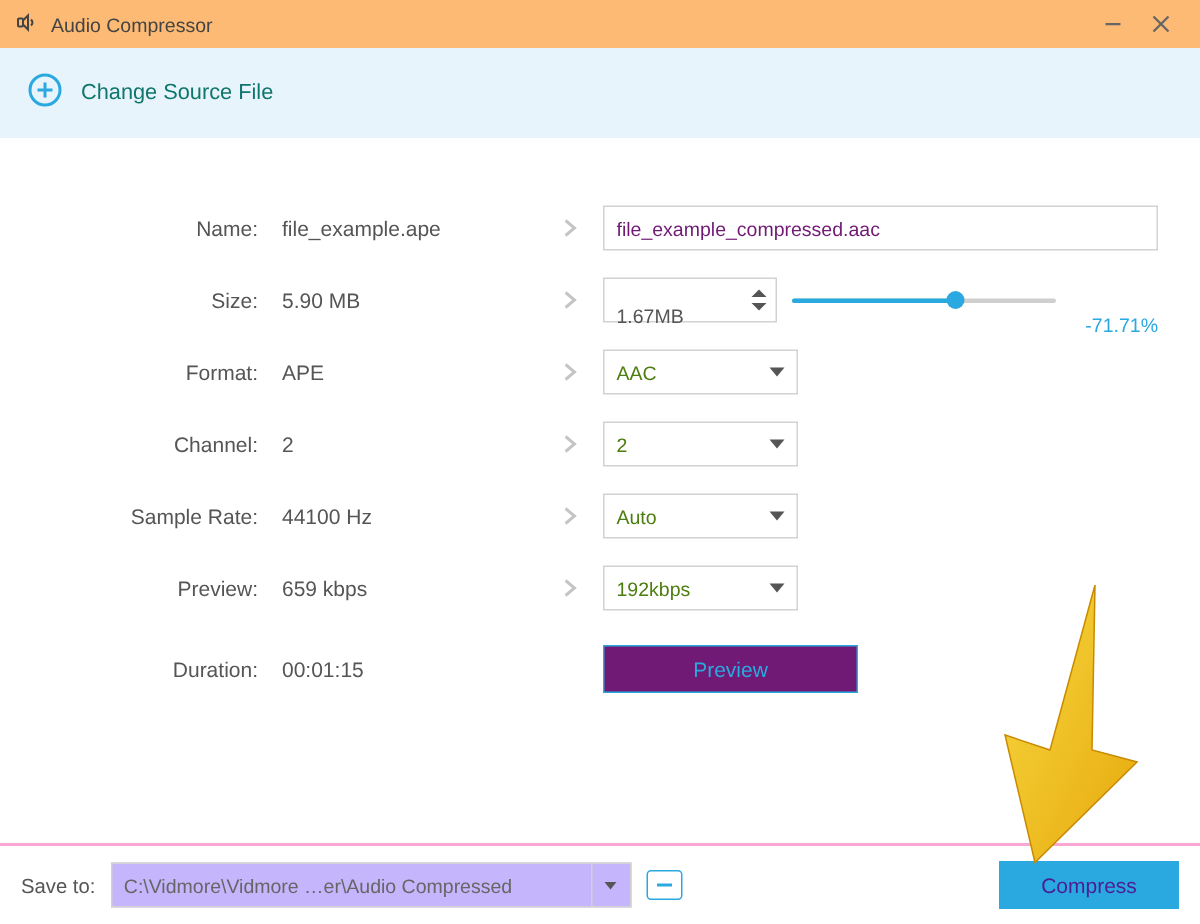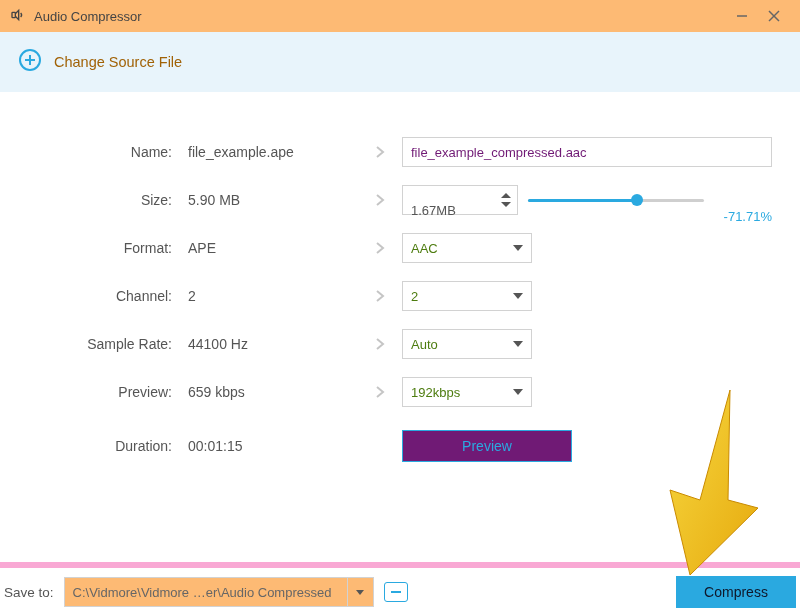--- a/index.html
+++ b/index.html
@@ -21,21 +21,21 @@
   .win-btn svg { width: 14px; height: 14px; }
 
   
   .source-strip {
     height: 60px;
     background: #e8f4fb;
     display: flex;
     align-items: center;
     padding: 0 18px;
     gap: 12px;
-    color: #a16207;
+    color: #0f766e;
     font-size: 14.5px;
     border-bottom: 1px solid #e8f4fb;
   }
 
   
   .main {
     padding: 36px 28px 0 28px;
     background: #fff;
   }
   .row {
@@ -107,35 +107,35 @@
     align-items: center;
     justify-content: center;
     cursor: pointer;
   }
 
   
   .bottom {
     position: absolute;
     left: 0; right: 0; bottom: 0;
     height: 54px;
-    border-top: 6px solid #f9a8d4;
-    display: flex;
-    align-items: center;
-    padding: 0 4px;
+    border-top: 2px solid #f9a8d4;
+    display: flex;
+    align-items: center;
+    padding: 0 14px;
     background: #fff;
     gap: 10px;
   }
   .bottom .save-label { font-size: 13.5px; color: #555; }
   .path-combo {
     display: flex;
     align-items: center;
     height: 30px;
     border: 1px solid #d2d2d2;
-    background: #fdba74;
-    width: 310px;
+    background: #c4b5fd;
+    width: 347px;
   }
   .path-combo .path { flex: 1; font-size: 13px; color: #666; padding: 0 8px; white-space: nowrap; overflow: hidden; text-overflow: ellipsis; }
   .path-combo .dd { width: 26px; height: 100%; border-left: 1px solid #d2d2d2; display: flex; align-items: center; justify-content: center; }
   .path-combo .dd .caret { width: 0; height: 0; border-left: 4px solid transparent; border-right: 4px solid transparent; border-top: 5px solid #555; }
 
   .folder-btn {
     width: 24px; height: 20px;
     border: 1.5px solid #2aa9e0;
     border-radius: 3px;
     display: inline-flex;
@@ -143,21 +143,21 @@
     justify-content: center;
     color: #2aa9e0;
   }
   .folder-btn .dash { width: 10px; height: 1.5px; background: #2aa9e0; }
 
   .bottom .spacer { flex: 1; }
   .compress-btn {
     width: 120px;
     height: 32px;
     background: #2aa9e0;
-    color: #0f172a;
+    color: #4c1d95;
     font-size: 14px;
     display: inline-flex;
     align-items: center;
     justify-content: center;
     border: none;
     cursor: pointer;
   }
 
   
   .arrow-annot {

